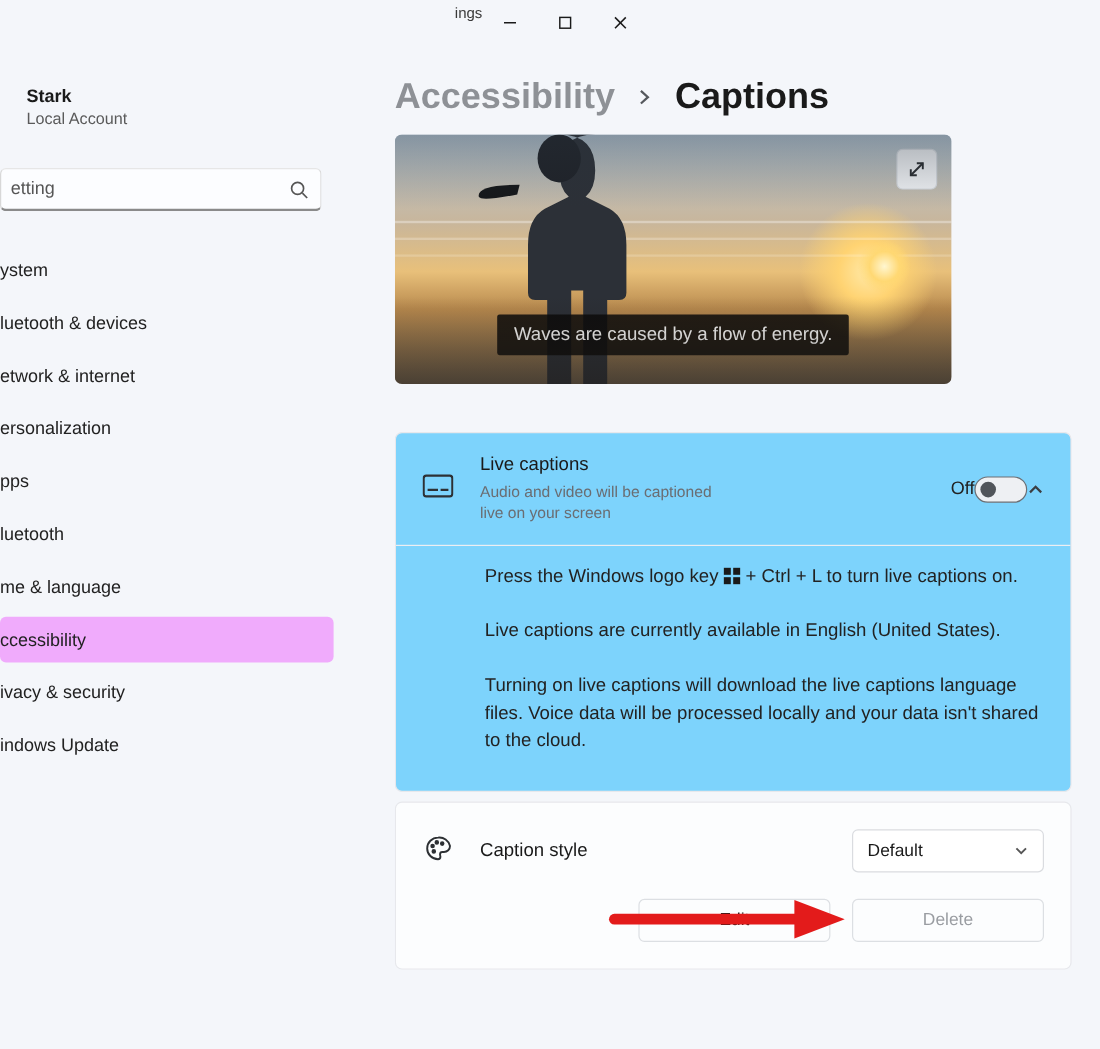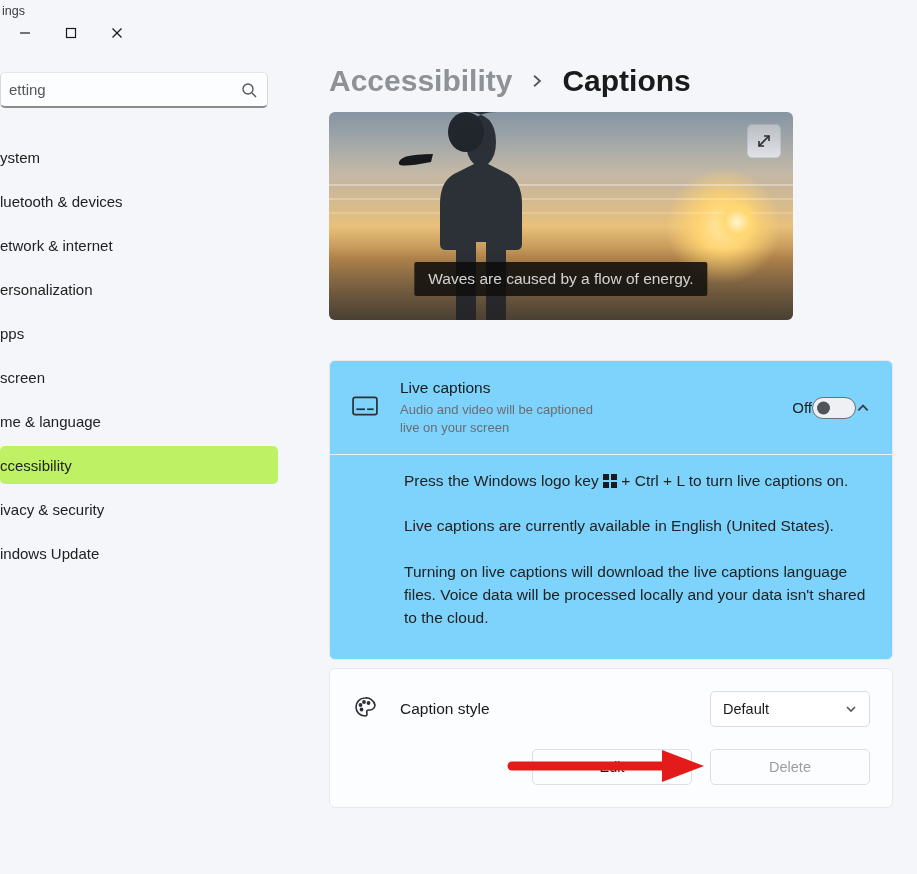--- a/index.html
+++ b/index.html
@@ -11,24 +11,23 @@
     background: #f4f6fa;
     color: #1a1a1a;
     overflow: hidden;
     position: relative;
   }
 
   
   .titlebar {
     display: flex;
     align-items: flex-start;
-    justify-content: flex-start;
+    justify-content: center;
     height: 34px;
     padding: 4px 0 0 2px;
-    flex-direction: column;
   }
   .titlebar-left {
     font-size: 12.5px;
     color: #3a3a3a;
     padding-left: 0;
   }
   .titlebar-controls { display: flex; }
   .win-btn {
     width: 46px; height: 30px;
     display: flex; align-items: center; justify-content: center;
@@ -79,21 +78,21 @@
   .nav-item {
     height: 38px;
     display: flex; align-items: center;
     padding-left: 0;
     margin: 6px 4px 6px 0;
     border-radius: 5px;
     font-size: 15px;
     color: #222;
   }
   .nav-item.selected {
-    background: #bef264;
+    background: #f0abfc;
     font-weight: 400;
   }
 
   
   .main {
     flex: 1;
     padding: 30px 24px 0 0;
     overflow: hidden;
     margin-left: 37px;
   }
@@ -276,20 +275,24 @@
           <line x1="1.5" y1="1.5" x2="10.5" y2="10.5" stroke="#1a1a1a" stroke-width="1.3"></line>
           <line x1="10.5" y1="1.5" x2="1.5" y2="10.5" stroke="#1a1a1a" stroke-width="1.3"></line>
         </svg>
     </div>
   </div>
 </div>
 
 <div class="shell">
 
   <aside class="sidebar">
+    <div class="account">
+      <div class="account-name">Stark</div>
+      <div class="account-sub">Local Account</div>
+    </div>
 
     <div class="search-wrap">
       <div class="search">
         <input type="text" value="etting" style="">
         <svg class="sicon" viewBox="0 0 16 16" fill="none" stroke="currentColor" stroke-width="1.4">
           <circle cx="7" cy="7" r="5"></circle>
             <line x1="11" y1="11" x2="15" y2="15"></line>
         </svg>
       </div>
     </div>
@@ -304,21 +307,21 @@
       <div class="nav-item">
           <span>etwork &amp; internet</span>
         </div>
       <div class="nav-item">
           <span>ersonalization</span>
         </div>
       <div class="nav-item">
           <span>pps</span>
         </div>
       <div class="nav-item">
-          <span>screen</span>
+          <span>luetooth</span>
         </div>
       <div class="nav-item">
           <span>me &amp; language</span>
         </div>
       <div class="nav-item selected">
           <span>ccessibility</span>
         </div>
       <div class="nav-item">
           <span>ivacy &amp; security</span>
         </div>

